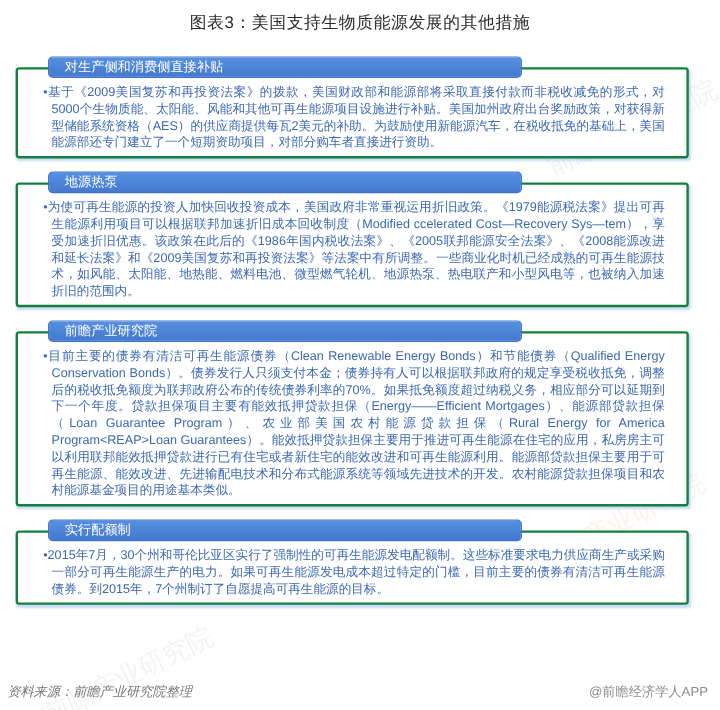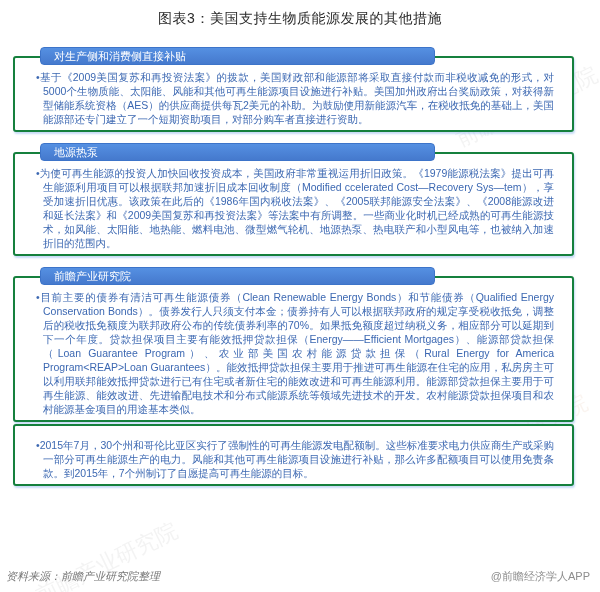--- a/index.html
+++ b/index.html
@@ -118,22 +118,25 @@
     <section class="section">
       <div class="bar">
         <span>前瞻产业研究院</span>
       </div>
       <div class="box">
         <p class="bullet">•目前主要的债券有清洁可再生能源债券（Clean Renewable Energy Bonds）和节能债券（Qualified Energy Conservation Bonds）。债券发行人只须支付本金；债券持有人可以根据联邦政府的规定享受税收抵免，调整后的税收抵免额度为联邦政府公布的传统债券利率的70%。如果抵免额度超过纳税义务，相应部分可以延期到下一个年度。贷款担保项目主要有能效抵押贷款担保（Energy——Efficient Mortgages）、能源部贷款担保（Loan Guarantee Program）、农业部美国农村能源贷款担保（Rural Energy for America Program&lt;REAP&gt;Loan Guarantees）。能效抵押贷款担保主要用于推进可再生能源在住宅的应用，私房房主可以利用联邦能效抵押贷款进行已有住宅或者新住宅的能效改进和可再生能源利用。能源部贷款担保主要用于可再生能源、能效改进、先进输配电技术和分布式能源系统等领域先进技术的开发。农村能源贷款担保项目和农村能源基金项目的用途基本类似。</p>
       </div>
     </section>
 
     <section class="section">
+      <div class="bar">
+        <span>实行配额制</span>
+      </div>
       <div class="box">
-        <p class="bullet">•2015年7月，30个州和哥伦比亚区实行了强制性的可再生能源发电配额制。这些标准要求电力供应商生产或采购一部分可再生能源生产的电力。风能和其他可再生能源项目设施进行补贴，那么许多配额项目可以使用免责条款。到2015年，7个州制订了自愿提高可再生能源的目标。</p>
+        <p class="bullet">•2015年7月，30个州和哥伦比亚区实行了强制性的可再生能源发电配额制。这些标准要求电力供应商生产或采购一部分可再生能源生产的电力。如果可再生能源发电成本超过特定的门槛，目前主要的债券有清洁可再生能源债券。到2015年，7个州制订了自愿提高可再生能源的目标。</p>
       </div>
     </section>
 
   </div>
 
   <div class="footer">
     <span class="source">资料来源：前瞻产业研究院整理</span>
     <span class="credit">@前瞻经济学人APP</span>
   </div>
 

